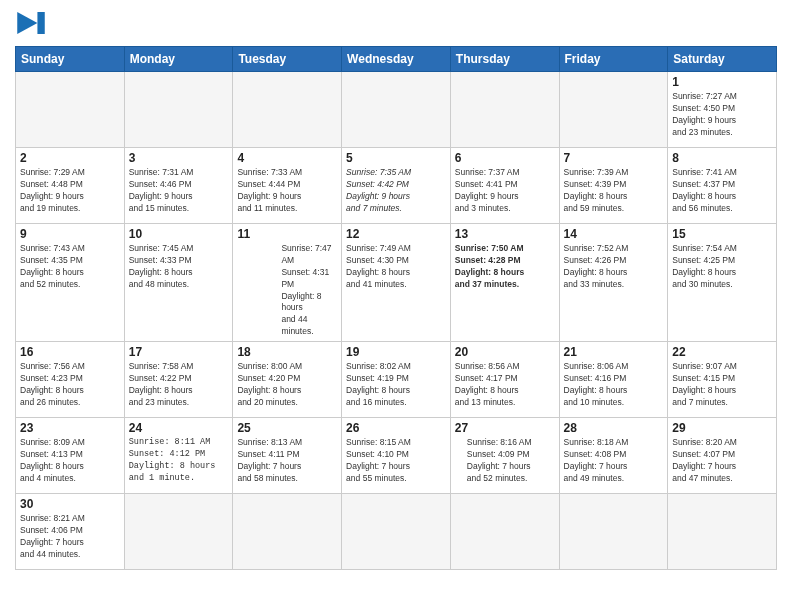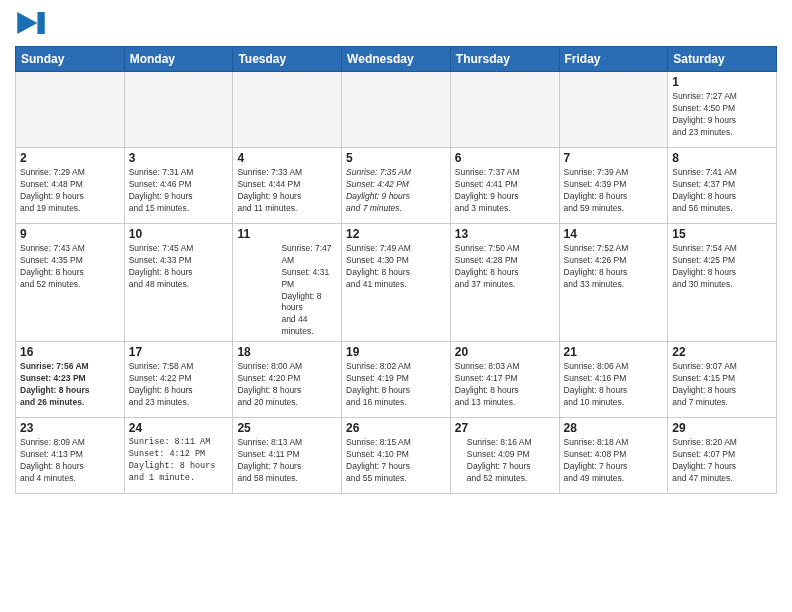--- a/index.html
+++ b/index.html
@@ -225,21 +225,21 @@
           </td>
           <td>
             <span class="day-number">12</span>
             <div class="day-info" style="white-space: pre-line;">Sunrise: 7:49 AM
 Sunset: 4:30 PM
 Daylight: 8 hours
 and 41 minutes.</div>
           </td>
           <td>
             <span class="day-number">13</span>
-            <div class="day-info" style="white-space: pre-line;">Sunrise: 7:50 AM
+            <div class="day-info" style="white-space: pre-line; font-weight: bold;">Sunrise: 7:50 AM
 Sunset: 4:28 PM
 Daylight: 8 hours
 and 37 minutes.</div>
           </td>
           <td>
             <span class="day-number">14</span>
             <div class="day-info" style="white-space: pre-line;">Sunrise: 7:52 AM
 Sunset: 4:26 PM
 Daylight: 8 hours
 and 33 minutes.</div>
@@ -248,21 +248,21 @@
             <span class="day-number">15</span>
             <div class="day-info" style="white-space: pre-line;">Sunrise: 7:54 AM
 Sunset: 4:25 PM
 Daylight: 8 hours
 and 30 minutes.</div>
           </td>
         </tr>
         <tr>
           <td>
             <span class="day-number">16</span>
-            <div class="day-info" style="white-space: pre-line; font-weight: bold;">Sunrise: 7:56 AM
+            <div class="day-info" style="white-space: pre-line;">Sunrise: 7:56 AM
 Sunset: 4:23 PM
 Daylight: 8 hours
 and 26 minutes.</div>
           </td>
           <td>
             <span class="day-number">17</span>
             <div class="day-info" style="white-space: pre-line;">Sunrise: 7:58 AM
 Sunset: 4:22 PM
 Daylight: 8 hours
 and 23 minutes.</div>
@@ -276,21 +276,21 @@
           </td>
           <td>
             <span class="day-number">19</span>
             <div class="day-info" style="white-space: pre-line;">Sunrise: 8:02 AM
 Sunset: 4:19 PM
 Daylight: 8 hours
 and 16 minutes.</div>
           </td>
           <td>
             <span class="day-number">20</span>
-            <div class="day-info" style="white-space: pre-line;">Sunrise: 8:03 AM
+            <div class="day-info" style="white-space: pre-line;">Sunrise: 8:56 AM
 Sunset: 4:17 PM
 Daylight: 8 hours
 and 13 minutes.</div>
           </td>
           <td>
             <span class="day-number">21</span>
             <div class="day-info" style="white-space: pre-line;">Sunrise: 8:06 AM
 Sunset: 4:16 PM
 Daylight: 8 hours
 and 10 minutes.</div>
@@ -346,16 +346,31 @@
 Daylight: 7 hours
 and 49 minutes.</div>
           </td>
           <td>
             <span class="day-number">29</span>
             <div class="day-info" style="white-space: pre-line;">Sunrise: 8:20 AM
 Sunset: 4:07 PM
 Daylight: 7 hours
 and 47 minutes.</div>
           </td>
+        </tr>
+        <tr class="last-row">
+          <td>
+            <span class="day-number">30</span>
+            <div class="day-info" style="white-space: pre-line;">Sunrise: 8:21 AM
+Sunset: 4:06 PM
+Daylight: 7 hours
+and 44 minutes.</div>
+          </td>
+          <td class="empty"></td>
+          <td class="empty"></td>
+          <td class="empty"></td>
+          <td class="empty"></td>
+          <td class="empty"></td>
+          <td class="empty"></td>
         </tr>
       </tbody>
   </table>
 </div>
 
 </body></html>

